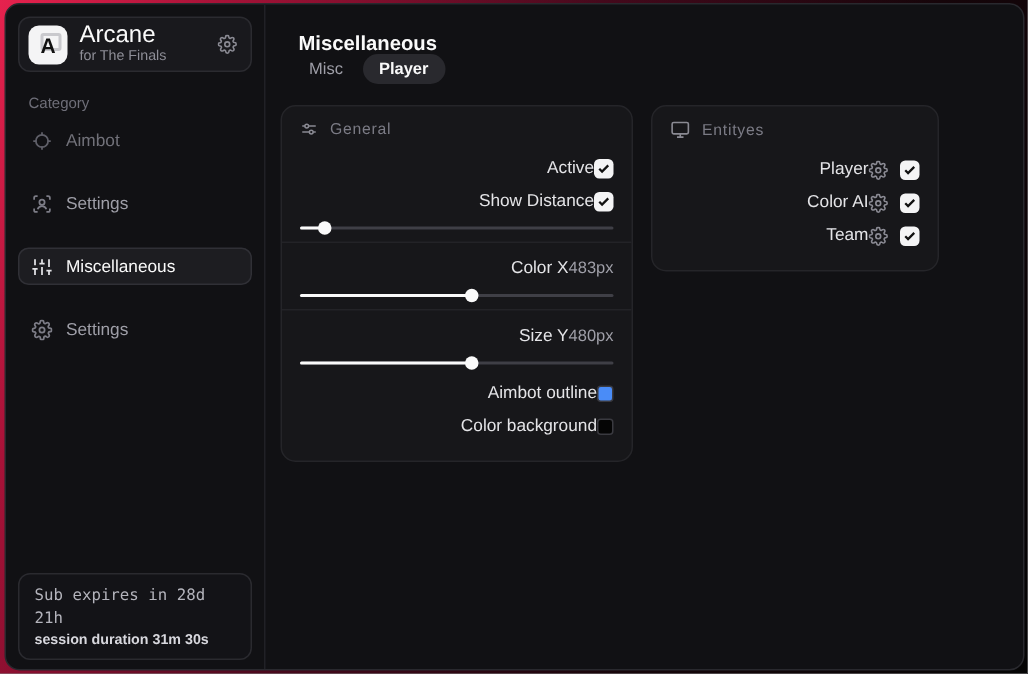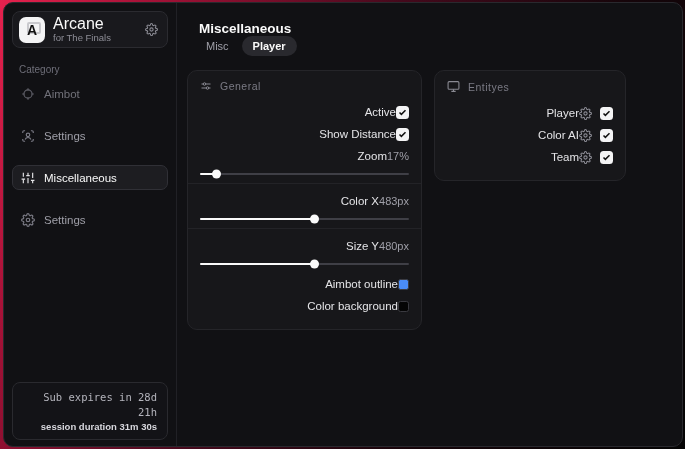--- a/index.html
+++ b/index.html
@@ -40,21 +40,21 @@
     border-radius:7px; font-size:11.5px; color:#9f9fa8; border:1px solid transparent;
     cursor:default;
   }
   .nav-item .icon{ color:#7c7c86; }
   .nav-item.dim{ color:#717179; } .nav-item.dim .icon{ color:#5f5f68; }
   .nav-item.active{ background:#1d1d21; border-color:#303036; color:#fafafa; }
   .nav-item.active .icon{ color:#e4e4e7; }
   .footer-card{
     position:absolute; left:8px; right:8px; bottom:6px;
     border:1px solid #2a2a2f; border-radius:8px; background:#131317;
-    padding:7px 10px 6px; line-height:1.4;text-align:right;
+    padding:7px 10px 6px; line-height:1.4;
   }
   .footer-line1{ font-family:"DejaVu Sans Mono","Liberation Mono",monospace; font-size:10.5px; color:#b4b4bc; }
   .footer-line2{ font-size:9.5px; font-weight:700; color:#d8d8de; }
   
   .main{ flex:1; padding:16px 12px 12px 10px; }
   .page-title{ font-size:13.5px; font-weight:700; color:#fafafa; margin:2px 0 0 12px; }
   .tabs{ display:flex; gap:2px; margin:0 0 0 8px; align-items:center; }
   .tab{ font-size:11px; color:#9f9fa8; padding:4px 11px; border-radius:10px; cursor:default; }
   .tab.active{ background:#29292e; color:#fafafa; font-weight:600; }
   .panels{ display:flex; align-items:flex-start; gap:12px; margin-top:14px; }
@@ -204,24 +204,20 @@
         <div class="row">
           <span class="row-label">Show Distance</span>
           <span class="checkbox">
             <svg class="check-glyph" viewBox="0 0 24 24" fill="none" stroke="currentColor" stroke-width="4">
                 <polyline points="20 6 9 17 4 12"></polyline>
               </svg>
           </span>
         </div>
 
         <div class="slider-group">
-          <div class="row">
-            <span class="row-label">Zoom</span>
-            <span class="row-value">17%</span>
-          </div>
           <div class="slider-track">
             <div class="slider-fill" style="width: 8%;"></div>
           </div>
         </div>
 
         <div class="divider"></div>
 
         <div class="slider-group">
           <div class="row">
             <span class="row-label">Color X</span>

